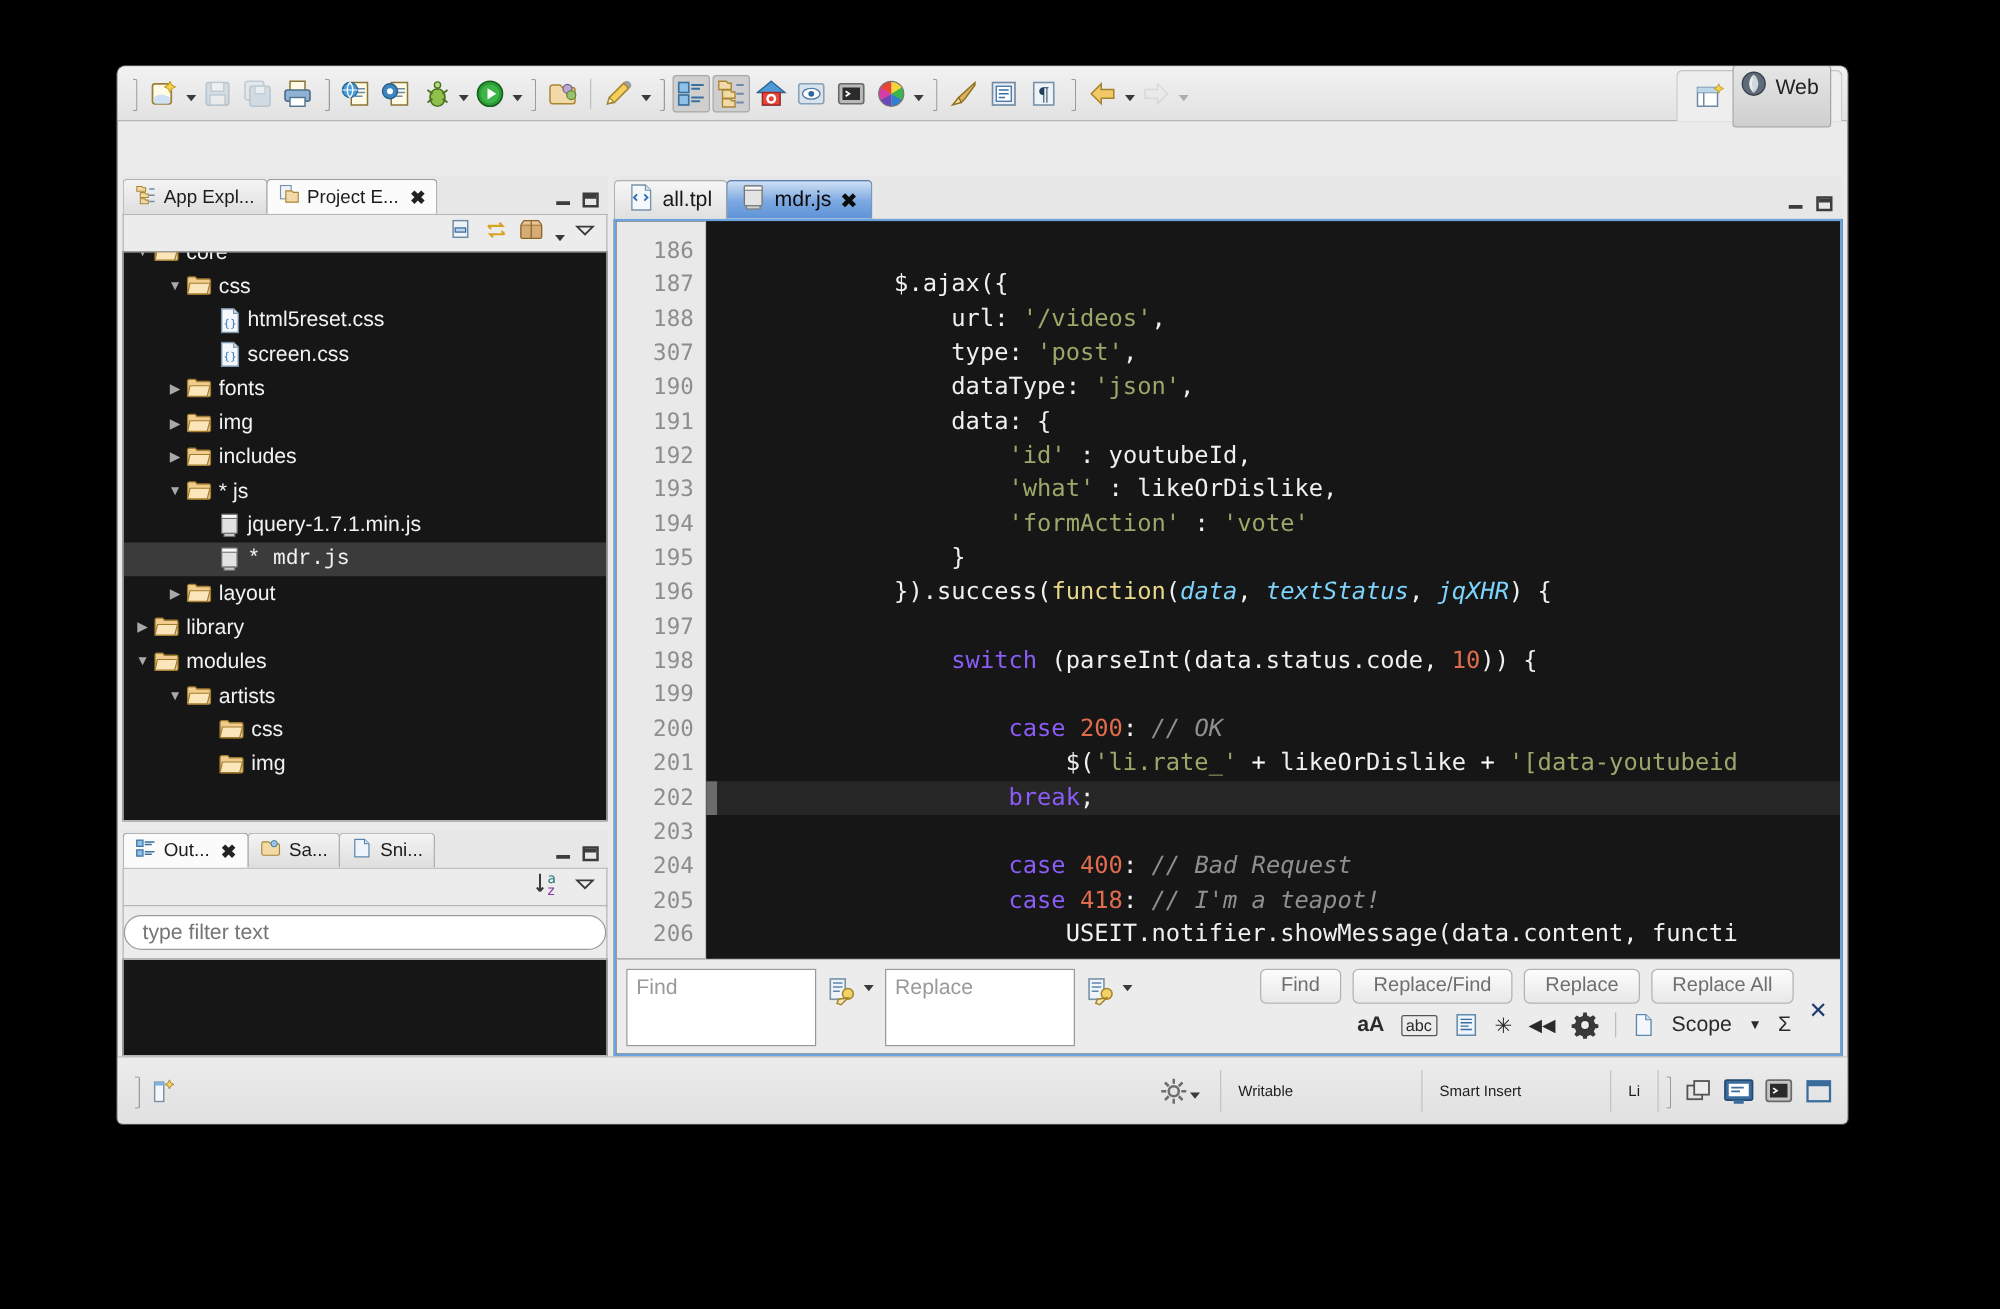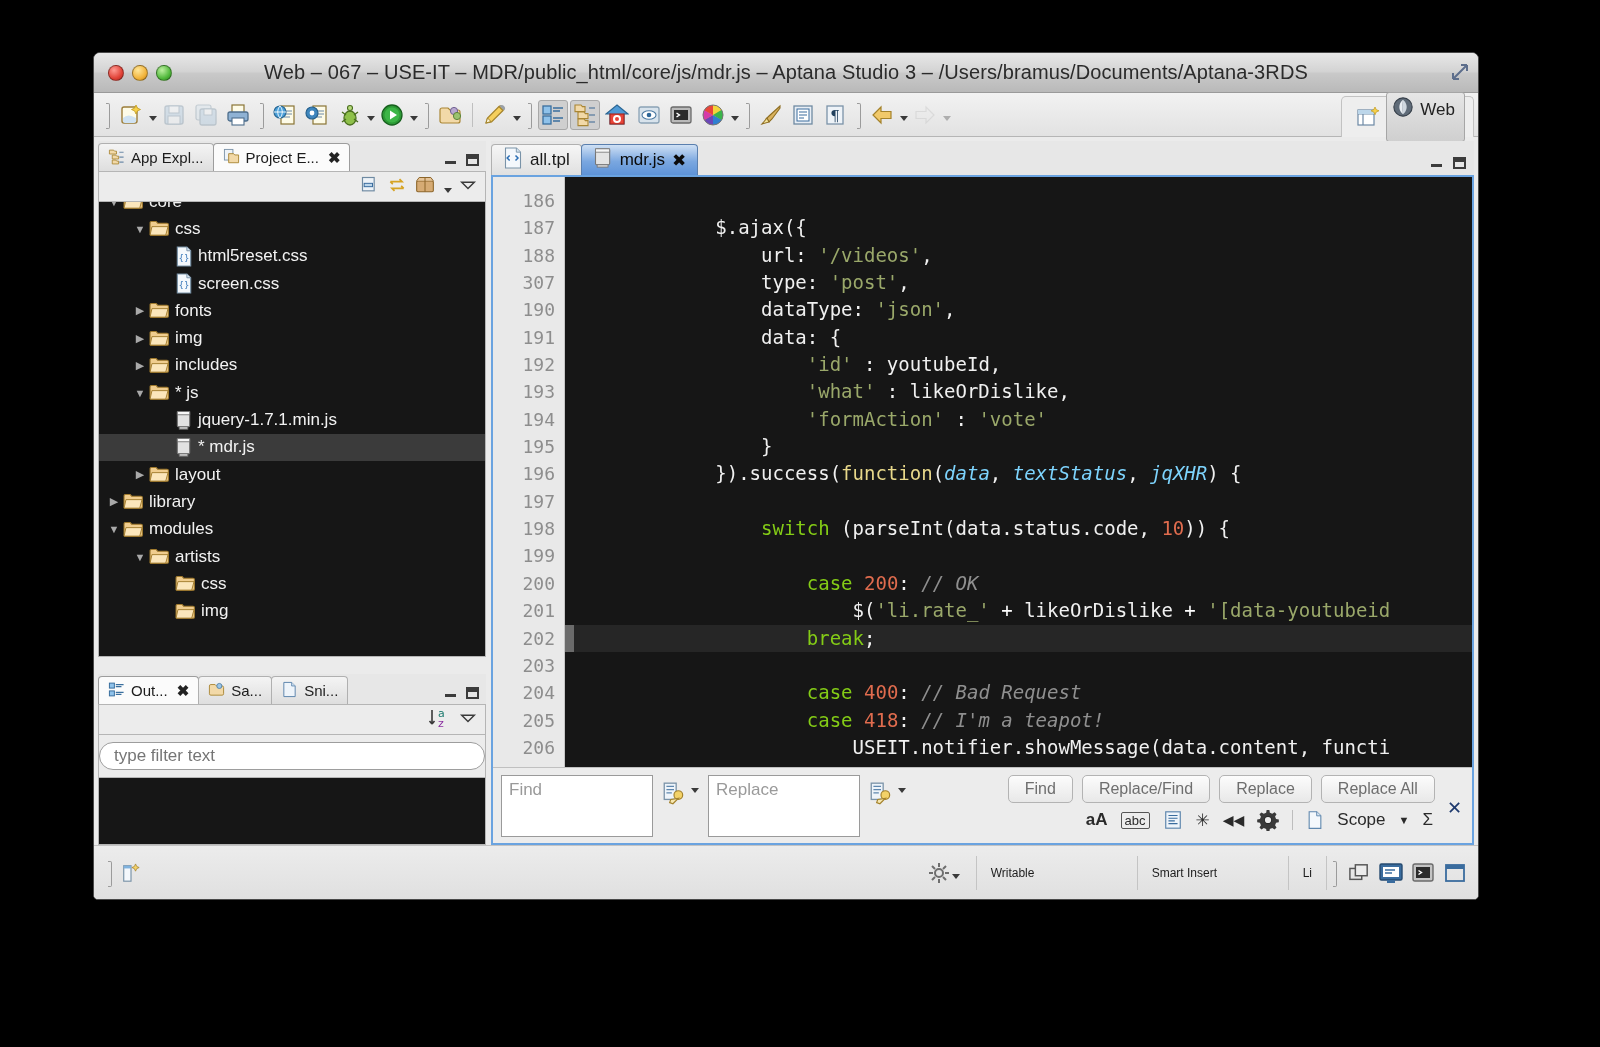--- a/index.html
+++ b/index.html
@@ -156,28 +156,28 @@
     gap: 6px; padding-right: 8px;
   }
   .tree-body {
     flex: 1; background: #161616; overflow: hidden;
     border: 1px solid #b5b5b5;
   }
 
   
   #leftcol { width: 388px; display: flex; flex-direction: column; }
   #explorer { height: 516px; }
-  #outline  { flex: 1; margin-top: 17px; }
+  #outline  { flex: 1; margin-top: 7px; }
 
   .tnode {
     display: flex; align-items: center; height: 27.3px;
     color: #f2f2f2; font-size: 17px; white-space: nowrap;
     padding-left: 6px;
   }
-  .tnode.sel { background: #3b3b3b; }
+  .tnode.sel { background: #3b3b3b; font-family: Liberation Mono, monospace; }
   .twisty {
     width: 18px; display: inline-block; flex: 0 0 18px; text-align: center;
     color: #a9a9a9; font-size: 11px;
   }
   .tname { margin-left: 5px; }
   .folder-ico { width: 21px; height: 17px; flex: 0 0 21px; }
   .file-ico { width: 18px; height: 21px; flex: 0 0 18px; }
 
   #filterbar { padding: 7px 0; background: #ececec; border: 1px solid #b5b5b5; border-bottom: none; }
   #filterbox {
@@ -227,21 +227,21 @@
     white-space: pre;
   }
   #code .ln { height: 27.35px; line-height: 27.35px; padding-left: 4px; }
   #code .ln.hl { background: #262626; }
   .cl-kw2  { color: #e8d88a; }
   .cl-str  { color: #9aa86a; }
   .cl-num  { color: #e06c4e; }
   .cl-com  { color: #8f8f8f; font-style: italic; }
   .cl-par  { color: #7dd3fc; font-style: italic; }
   .cl-pl   { color: #ffffff; }
-  .cl-ctl  { color: #84cc16; }
+  .cl-ctl  { color: #8b5cf6; }
 
   
   #findbar {
     background: #ececec; border-top: 1px solid #c0c0c0;
     display: flex; padding: 7px 8px 6px 8px; gap: 8px;
   }
   .fb-field {
     width: 152px; height: 62px; background: #fff; border: 1px solid #9a9a9a;
     padding: 4px 7px; font-size: 17px; color: #9a9a9a;
   }
@@ -272,33 +272,20 @@
   }
   .sb-div { width: 1px; height: 34px; background: #c4c4c4; }
   #sb-right { margin-left: auto; display: flex; align-items: center; gap: 2px; }
   .sb-ico-btn { width: 30px; height: 30px; display: flex; align-items: center; justify-content: center; }
 </style>
 </head>
 <body>
 
 <div id="window">
 
-  <div id="titlebar">
-    <div class="traffic">
-      <div class="tl red"></div>
-      <div class="tl yellow"></div>
-      <div class="tl green"></div>
-    </div>
-    <div id="window-title">Web – 067 – USE-IT – MDR/public_html/core/js/mdr.js – Aptana Studio 3 – /Users/bramus/Documents/Aptana-3RDS</div>
-    <div id="resize-corner">
-      <svg viewBox="0 0 20 20" width="20" height="20">
-          <path d="M3 17 L17 3 M3 17 L3 11 M3 17 L9 17 M17 3 L11 3 M17 3 L17 9" stroke="#5d6e8c" stroke-width="2" fill="none"></path>
-        </svg>
-    </div>
-  </div>
 
   <div id="toolbar">
 
     <div class="tb-sep"></div>
     <div class="tb-btn">
       <svg class="ico" viewBox="0 0 24 24">
           <rect x="3" y="4" width="15" height="16" rx="2" fill="#fdfbe8" stroke="#9b7d3a" stroke-width="1.4"></rect>
           <path d="M4 15 q5-5 13 0 v3 a2 2 0 0 1-2 2 H6 a2 2 0 0 1-2-2z" fill="#cfe2f2"></path>
           <path d="M17 2 l1.4 3.1 L21.5 6.5 l-3.1 1.4 L17 11 l-1.4-3.1 L12.5 6.5 l3.1-1.4z" fill="#f7d14a" stroke="#c09a1e" stroke-width=".8"></path>
         </svg>

